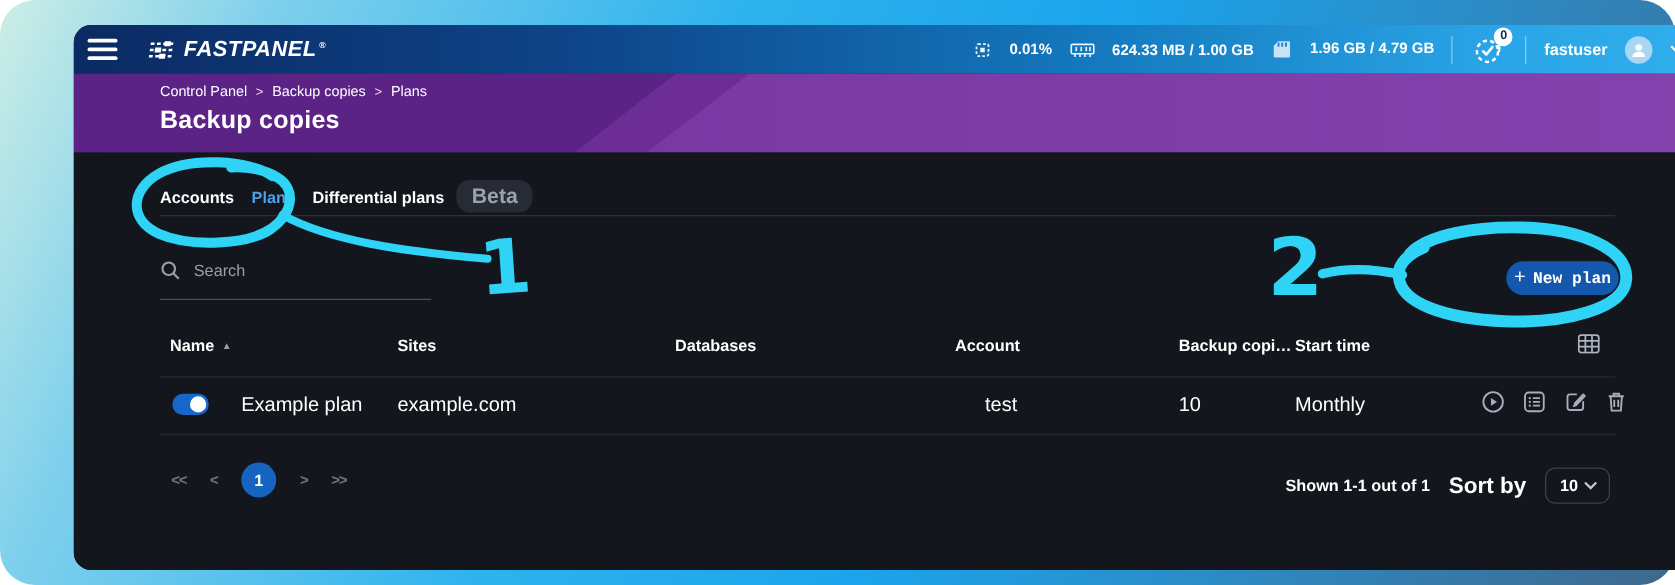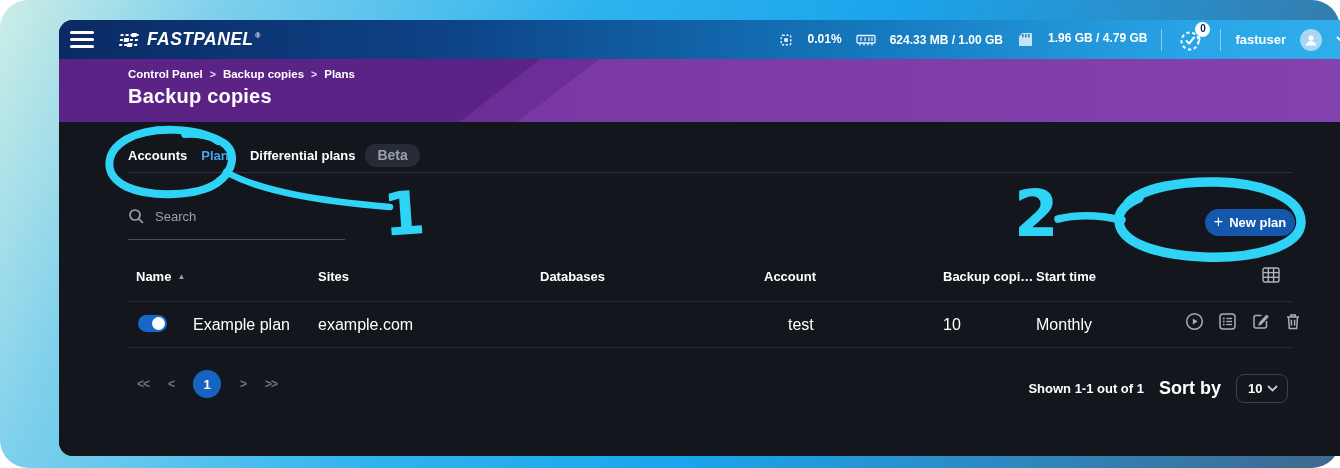--- a/index.html
+++ b/index.html
@@ -23,40 +23,40 @@
   .tb-sep{width:1px;height:22px;background:rgba(255,255,255,.45);}
   .tasks{position:relative;width:30px;height:30px;display:flex;align-items:center;justify-content:center;background:none;border:none;cursor:pointer;padding:0;}
   .badge{position:absolute;top:-3px;right:-4px;width:15px;height:15px;border-radius:50%;background:#fff;color:#0b2a63;font-size:10px;font-weight:800;display:flex;align-items:center;justify-content:center;line-height:1;}
   .username{font-size:13px;font-weight:700;}
   .avatar{width:22px;height:22px;border-radius:50%;background:#a9d6f2;display:flex;align-items:center;justify-content:center;cursor:pointer;}
 
   
   .pheader{position:relative;height:63px;background:linear-gradient(90deg,#702f9d 0%,#7b3aa4 45%,#8342ad 100%);overflow:hidden;}
   .wedge-dark{position:absolute;inset:0;background:#5c2387;clip-path:polygon(0 0,37% 0,30.8% 100%,0 100%);}
   .wedge-mid{position:absolute;inset:0;background:#6c2d96;clip-path:polygon(37% 0,41.5% 0,35.2% 100%,30.8% 100%);}
-  .breadcrumb{position:absolute;left:69px;top:9px;z-index:2;display:flex;align-items:center;font-size:11.5px;font-weight:700;color:#fff;}
+  .breadcrumb{position:absolute;left:69px;top:9px;z-index:2;display:flex;align-items:center;font-size:11.5px;font-weight:400;color:#fff;}
   .crumb-sep{margin:0 7px;opacity:.85;font-size:10.5px;}
   .page-title{position:absolute;left:69px;top:26px;z-index:2;margin:0;color:#fff;font-size:20px;font-weight:700;letter-spacing:.2px;}
 
   
   .content{position:absolute;top:102px;left:0;right:0;bottom:0;background:#14161d;}
   .tabs{position:absolute;left:69px;top:22px;display:flex;align-items:center;gap:14px;}
   .tab{background:none;border:none;padding:0;cursor:pointer;font-size:13px;font-weight:600;color:#ffffff;font-family:inherit;}
   .tab.active{color:#4aa2e8;}
-  .beta-pill{margin-left:-4px;background:#262b35;color:#99a2ae;font-size:14px;font-weight:600;border-radius:11px;padding:3px 12px;line-height:1.2;}
+  .beta-pill{margin-left:-4px;background:#262b35;color:#99a2ae;font-size:17px;font-weight:600;border-radius:11px;padding:3px 12px;line-height:1.2;}
   .divider{position:absolute;left:69px;width:1164px;height:1px;background:#2b303b;}
   .d1{top:50px;} .d2{top:179px;background:#242933;} .d3{top:225px;background:#242933;}
 
   .search{position:absolute;left:69px;top:86px;width:217px;height:31px;display:flex;align-items:flex-start;gap:9px;border-bottom:1px solid #4a505b;}
   .search input{background:transparent;border:none;outline:none;color:#e8eaee;font-size:13px;font-family:inherit;width:180px;}
   .search input::placeholder{color:#9aa0a8;}
 
   .new-plan{position:absolute;left:1146px;top:87px;width:90px;height:27px;border:none;border-radius:14px;background:#1458ad;color:#fff;display:flex;align-items:center;justify-content:center;gap:6px;cursor:pointer;font-family:inherit;}
   .new-plan .plus{font-size:16px;font-weight:400;line-height:1;transform:translateY(-1px);}
-  .new-plan .lbl{font-size:13px;font-weight:700;}
+  .new-plan .lbl{font-size:13px;font-weight:700;font-family:Liberation Mono, monospace;}
 
   .th{position:absolute;top:147px;color:#fff;font-size:13px;font-weight:700;white-space:nowrap;}
   .sort-arrow{font-size:8px;color:#98a0ac;margin-left:6px;vertical-align:2px;}
   .col-btn{position:absolute;left:1203px;top:145px;background:none;border:none;padding:0;cursor:pointer;}
 
   .cell{position:absolute;top:194px;color:#fff;font-size:16px;font-weight:400;white-space:nowrap;}
   .toggle{position:absolute;left:79px;top:193px;width:29px;height:17px;border-radius:9px;background:#1767c9;border:none;cursor:pointer;padding:0;}
   .toggle .knob{position:absolute;right:2px;top:2px;width:13px;height:13px;border-radius:50%;background:#fff;}
   .row-actions{position:absolute;left:1126px;top:190px;display:flex;align-items:center;gap:14px;}
   .icon-btn{background:none;border:none;padding:0;cursor:pointer;display:flex;}

